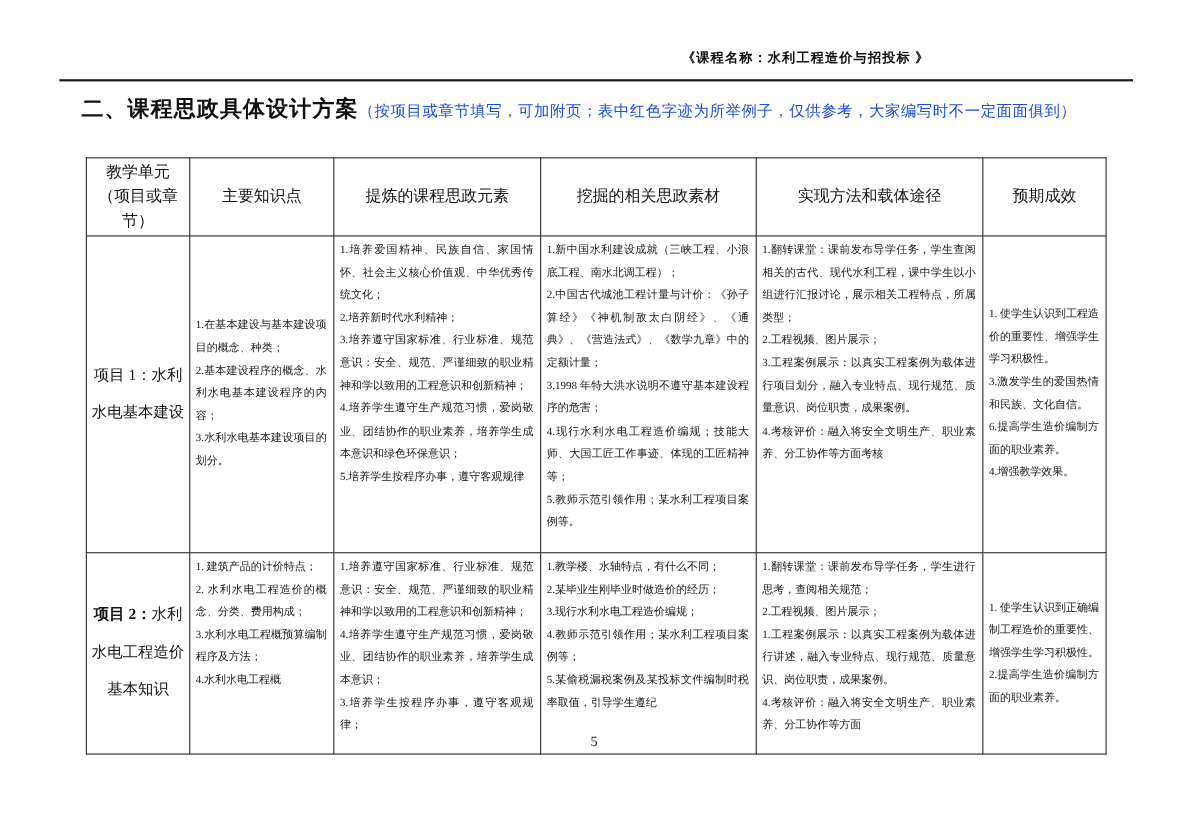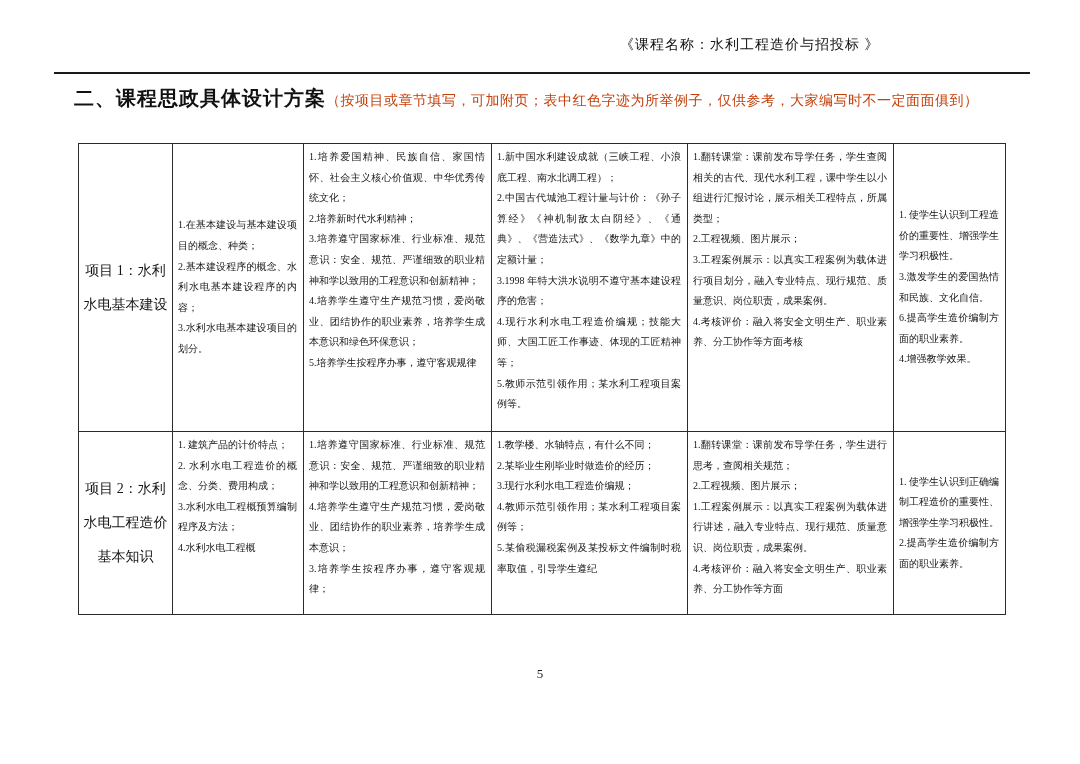--- a/index.html
+++ b/index.html
@@ -2,36 +2,36 @@
 <html><head>
 <meta charset="utf-8">
 <style>
   html,body{margin:0;padding:0;}
   body{
     width:1080px;height:764px;position:relative;overflow:hidden;
     background:#ffffff;color:#1c1c1c;
     font-family:"Liberation Serif","DejaVu Serif",serif;
   }
   .course-header{
-    position:absolute;top:36px;left:620px;
-    font-size:14px;font-weight:normal;letter-spacing:1px;
+    position:absolute;top:44px;left:620px;
+    font-size:12px;font-weight:bold;letter-spacing:1px;
     color:#111;
   }
   .header-rule{
     position:absolute;top:72px;left:54px;width:976px;height:0;
     border-top:2px solid #1a1a1a;
   }
   .section-line{
     position:absolute;top:85px;left:74px;width:960px;
   }
   .section-title{
     font-size:20px;font-weight:bold;color:#111;letter-spacing:1px;margin-top:32px;
   }
   .section-note{
-    font-size:14px;color:#c2410c;letter-spacing:0.5px;
+    font-size:14px;color:#1d4ed8;letter-spacing:0.5px;
   }
   .table-wrap{
     position:absolute;top:143px;left:78px;width:927px;
   }
   table.main{
     border-collapse:collapse;table-layout:fixed;width:927px;
     background:#fff;
   }
   table.main th,table.main td{
     border:1px solid #2b2b2b;
@@ -43,21 +43,21 @@
     font-size:14.5px;text-align:center;line-height:22px;padding:2px 4px;color:#141414;
   }
   tr.hdr{height:52px;}
   tr.r1{height:288px;}
   tr.r2{height:183px;}
   td.v-top{vertical-align:top;}
   td.v-mid{vertical-align:middle;}
   .unit-cell{
     text-align:center;font-size:14px;line-height:34px;padding:2px 4px;color:#141414;
   }
-  .unit-bold{font-weight:normal;}
+  .unit-bold{font-weight:bold;}
   .cellpad{padding:3px 6px 3px 5px;}
   .clip2{max-height:176px;overflow:hidden;}
   .cell-line{
     font-size:10px;line-height:20.6px;color:#161616;
     text-align:justify;text-justify:inter-ideograph;
   }
   .page-number{
     position:absolute;top:666px;left:0;right:0;text-align:center;
     font-size:13px;color:#222;
   }
@@ -76,20 +76,40 @@
   <table class="main">
     <colgroup>
       <col style="width:94px">
         <col style="width:131px">
         <col style="width:188px">
       <col style="width:196px">
         <col style="width:206px">
         <col style="width:112px">
     </colgroup>
     <tbody>
+        <tr class="hdr">
+      <th>
+            <div class="hcell">教学单元（项目或章节）</div>
+          </th>
+      <th>
+            <div class="hcell">主要知识点</div>
+          </th>
+      <th>
+            <div class="hcell">提炼的课程思政元素</div>
+          </th>
+      <th>
+            <div class="hcell">挖掘的相关思政素材</div>
+          </th>
+      <th>
+            <div class="hcell">实现方法和载体途径</div>
+          </th>
+      <th>
+            <div class="hcell">预期成效</div>
+          </th>
+    </tr>
 
     <tr class="r1">
       <td class="v-mid">
         <div class="unit-cell"><span>项目 1：</span><span>水利水电基本建设</span></div>
       </td>
       <td class="v-mid">
         <div class="cellpad">
               <div class="cell-line">1.在基本建设与基本建设项目的概念、种类；</div>
               <div class="cell-line">2.基本建设程序的概念、水利水电基本建设程序的内容；</div>
               <div class="cell-line">3.水利水电基本建设项目的划分。</div>

